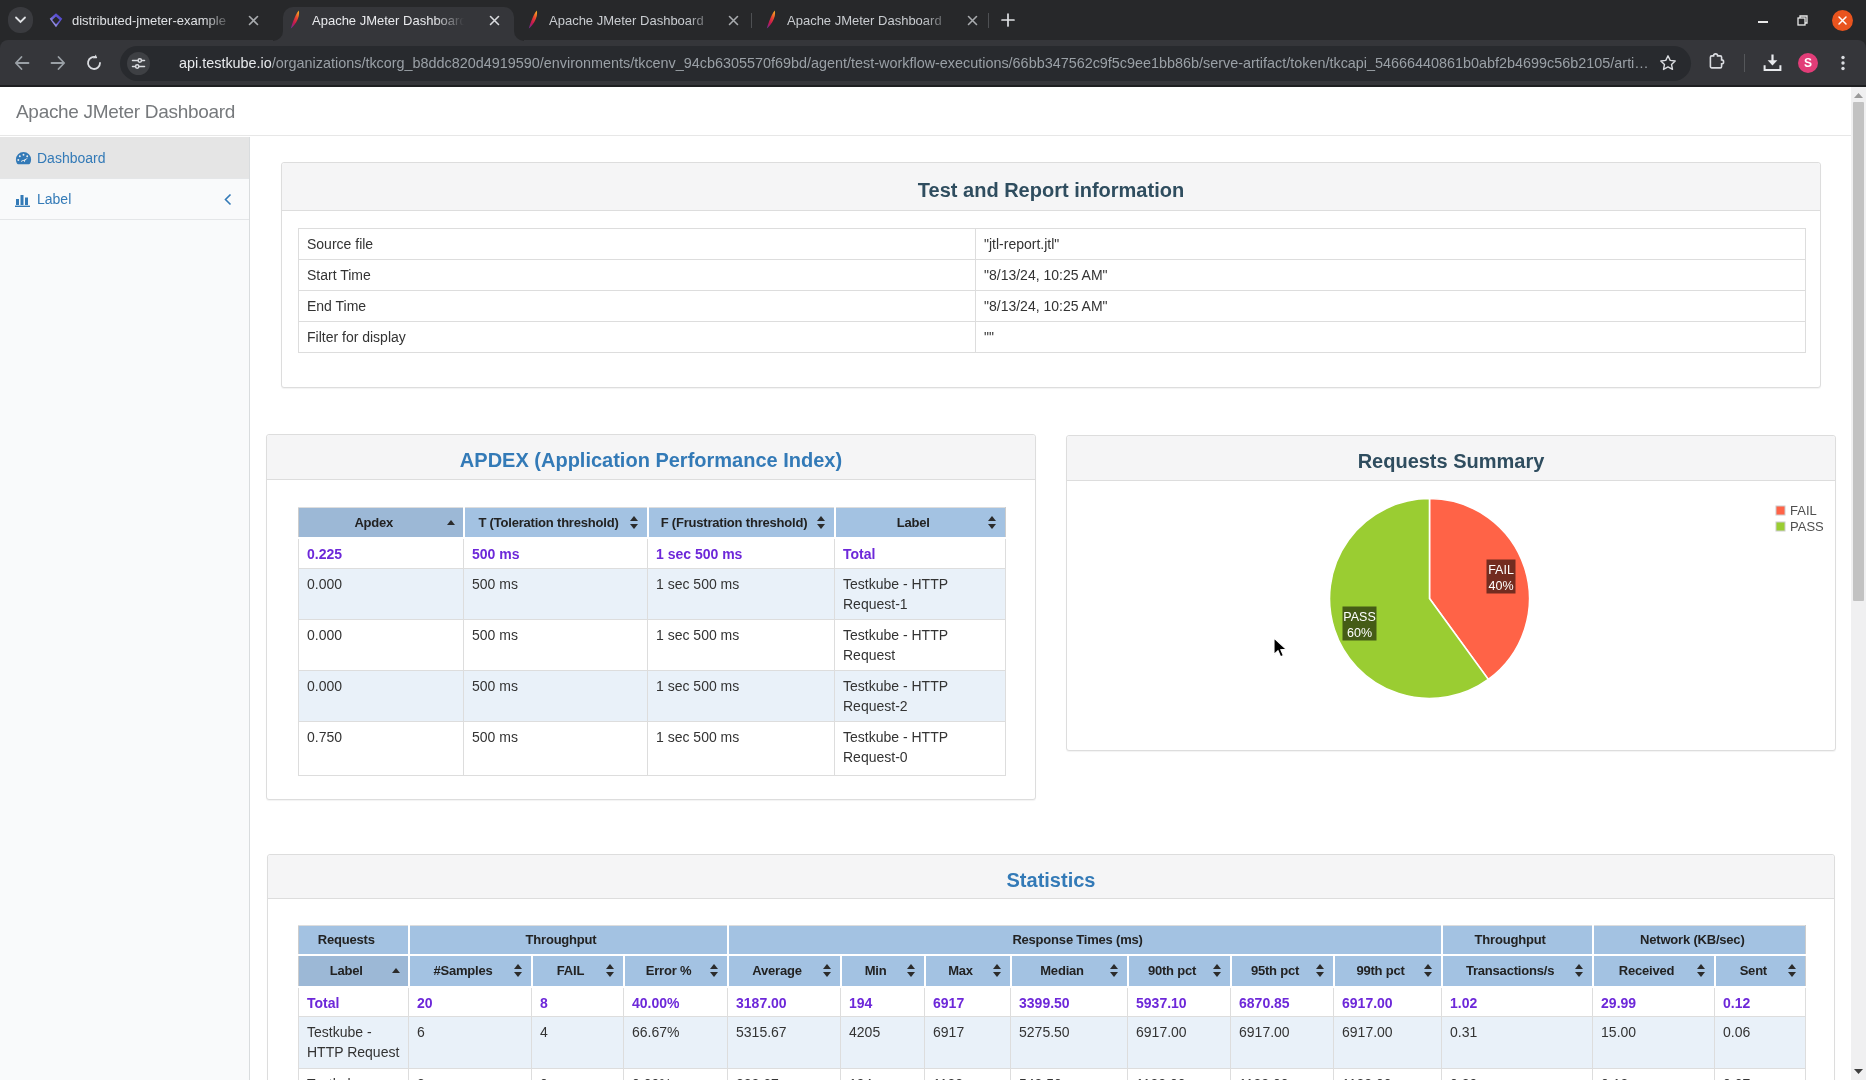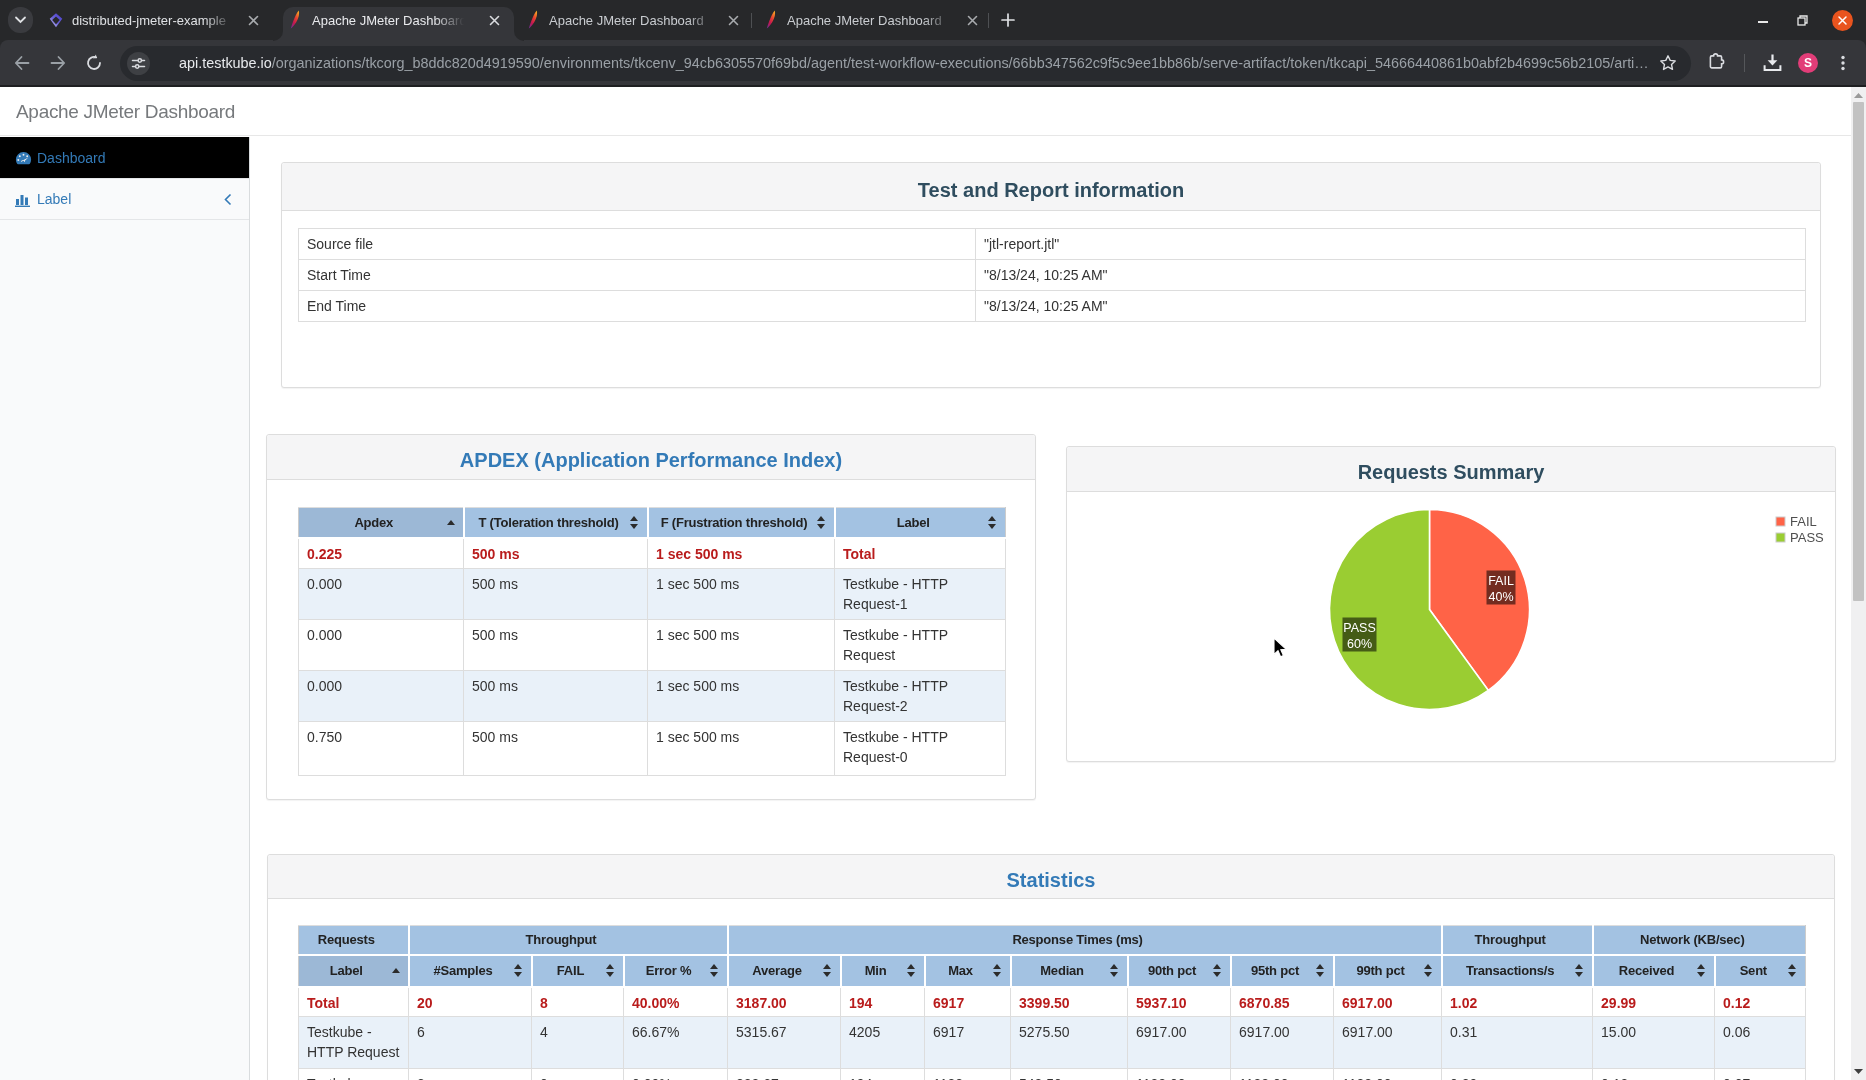--- a/index.html
+++ b/index.html
@@ -42,21 +42,21 @@
 
   table { border-collapse:collapse; table-layout:fixed; font-size:14px; color:#333; }
   td, th { border:1px solid #ddd; padding:0 8px; vertical-align:middle; overflow:hidden; }
   td { vertical-align:top; padding-top:5px; line-height:20px; }
   .thblue th { background:#a3c2e2; font-weight:bold; color:#222; text-align:center; font-size:13px; letter-spacing:-0.2px; padding-right:22px;
     border-left:2px solid #fff; border-right:2px solid #fff; border-bottom:2px solid #fff; }
   .thblue th:first-child { border-left:1px solid #ccc; }
   .thblue th:last-child { border-right:1px solid #ccc; }
   .thblue th.sorted { background:#9cb8d6; }
   tr.striped td { background:#e9f1f9; }
-  .bold td { font-weight:bold; color:#b91c1c; }
+  .bold td { font-weight:bold; color:#6d28d9; }
 
   th { position:relative; }
   .caret-u { position:absolute; right:8px; top:50%; margin-top:-2.5px; width:0; height:0;
     border-left:4.5px solid transparent; border-right:4.5px solid transparent; border-bottom:5.5px solid #2b2b2b; }
   .caret-ud, .sud { position:absolute; right:8px; top:50%; margin-top:-6.5px; width:9px; height:13px; }
   .sud::before { content:""; position:absolute; top:0; left:0; width:0; height:0;
     border-left:4.5px solid transparent; border-right:4.5px solid transparent; border-bottom:5.5px solid #2b2b2b; }
   .sud::after { content:""; position:absolute; bottom:0; left:0; width:0; height:0;
     border-left:4.5px solid transparent; border-right:4.5px solid transparent; border-top:5.5px solid #2b2b2b; }
 
@@ -183,21 +183,21 @@
     <circle cx="5" cy="3.5" r="1.7" fill="#dadce0"></circle>
       <circle cx="5" cy="9" r="1.7" fill="#dadce0"></circle>
       <circle cx="5" cy="14.5" r="1.7" fill="#dadce0"></circle>
   </svg>
 
   <div id="page" class="abs">
     <div id="pagehead" class="abs">
         <div class="t">Apache JMeter Dashboard</div>
       </div>
     <div id="sidebar" class="abs">
-      <div class="sbitem" style="top:0;height:42px;background:#000000">
+      <div class="sbitem" style="top:0;height:42px;background:#e5e5e5">
         <svg class="abs" style="left:15px;top:14px" width="17" height="15" viewBox="0 0 17 15">
           <path d="M8.5 1 A7.6 7.6 0 0 0 0.9 8.6 c0 1.5.45 3 1.25 4.2 a1 1 0 0 0 .85.5 h11 a1 1 0 0 0 .85-.5 A7.7 7.7 0 0 0 16.1 8.6 A7.6 7.6 0 0 0 8.5 1 Z" fill="#337ab7"></path>
           <circle cx="3.3" cy="9" r="0.95" fill="#eeeeee"></circle>
             <circle cx="4.8" cy="5.3" r="0.95" fill="#eeeeee"></circle>
           <circle cx="8.5" cy="3.8" r="0.95" fill="#eeeeee"></circle>
             <circle cx="12.2" cy="5.3" r="0.95" fill="#eeeeee"></circle>
           <path d="M8.1 9.2 L13.3 6.6 L9.1 10.6 Z" fill="#eeeeee"></path>
           <path d="M10 10.9 a1.9 1.9 0 1 0 -3.8 0 Z" fill="#eeeeee"></path>
           <path d="M9.3 10.9 a1.15 1.15 0 1 0 -2.3 0 Z" fill="#337ab7"></path>
         </svg>
@@ -230,20 +230,24 @@
               <td>"jtl-report.jtl"</td>
             </tr>
         <tr style="height:31px">
               <td>Start Time</td>
               <td>"8/13/24, 10:25 AM"</td>
             </tr>
         <tr style="height:31px">
               <td>End Time</td>
               <td>"8/13/24, 10:25 AM"</td>
             </tr>
+        <tr style="height:31px">
+              <td>Filter for display</td>
+              <td>""</td>
+            </tr>
       </tbody>
         </table>
     </div>
 
     <div class="panel" style="left:266px;top:347px;width:770px;height:366px">
       <div class="phead tblue" style="height:45px;line-height:45px">APDEX (Application Performance Index)</div>
       <table class="thblue" style="position:absolute;left:31px;top:72px;width:707px">
         <colgroup>
             <col style="width:165px">
             <col style="width:184px">
@@ -284,21 +288,21 @@
         <tr style="height:54px">
               <td>0.750</td>
               <td>500 ms</td>
               <td>1 sec 500 ms</td>
               <td>Testkube - HTTP Request-0</td>
             </tr>
       </tbody>
         </table>
     </div>
 
-    <div class="panel" style="left:1066px;top:359px;width:770px;height:316px">
+    <div class="panel" style="left:1066px;top:348px;width:770px;height:316px">
       <div class="phead tslate" style="height:45px;line-height:45px">Requests Summary</div>
       <svg class="abs" style="left:0;top:46px" width="768" height="231" viewBox="0 0 768 231">
         <g transform="translate(362.5,116.5)">
           <path d="M0 0 L0 -100 A100 100 0 0 1 58.78 80.9 Z" fill="#ff6347" stroke="#fff" stroke-width="1.6"></path>
           <path d="M0 0 L58.78 80.9 A100 100 0 1 1 0 -100 Z" fill="#9acd32" stroke="#fff" stroke-width="1.6"></path>
           <rect x="57" y="-39" width="29" height="34" fill="#000" fill-opacity="0.55"></rect>
           <text x="71.5" y="-25" fill="#fff" font-size="12.5" text-anchor="middle">FAIL</text>
           <text x="71.5" y="-9" fill="#fff" font-size="12.5" text-anchor="middle">40%</text>
           <rect x="-87" y="8" width="34" height="34" fill="#000" fill-opacity="0.55"></rect>
           <text x="-70" y="22" fill="#fff" font-size="12.5" text-anchor="middle">PASS</text>

